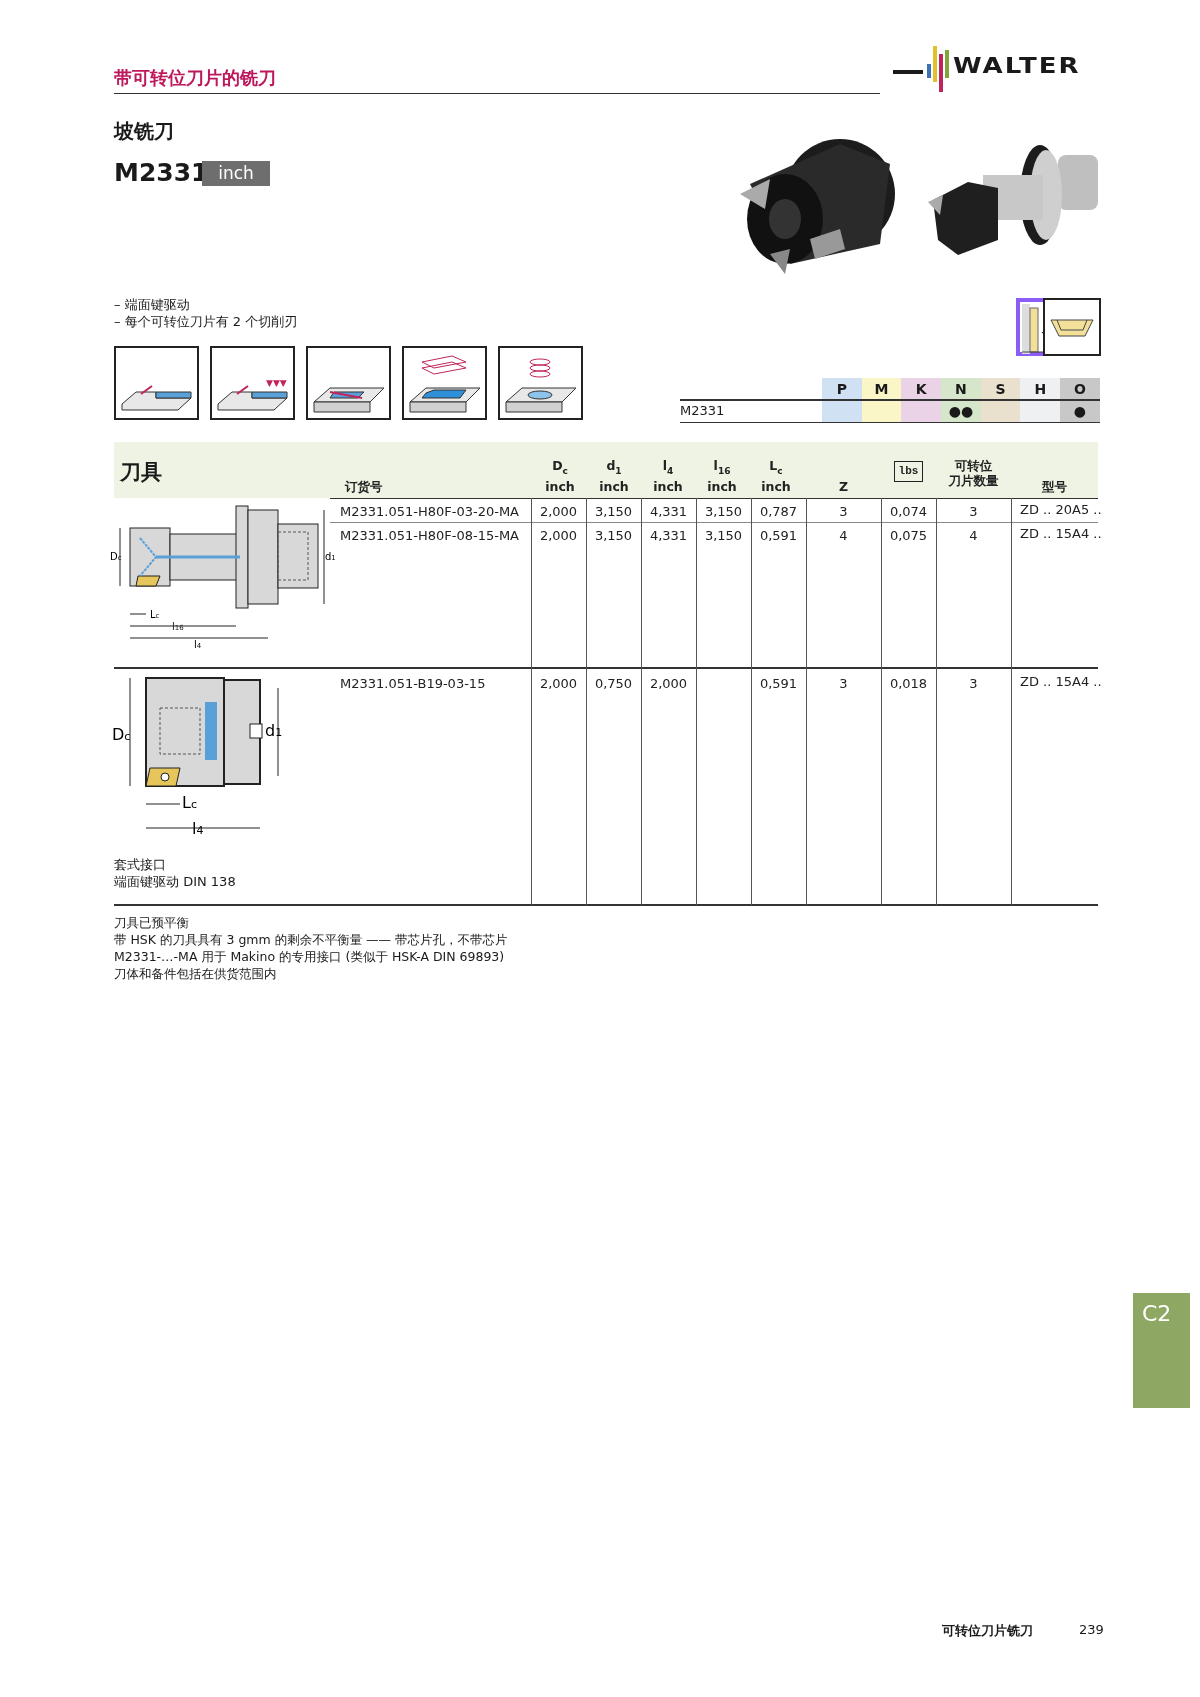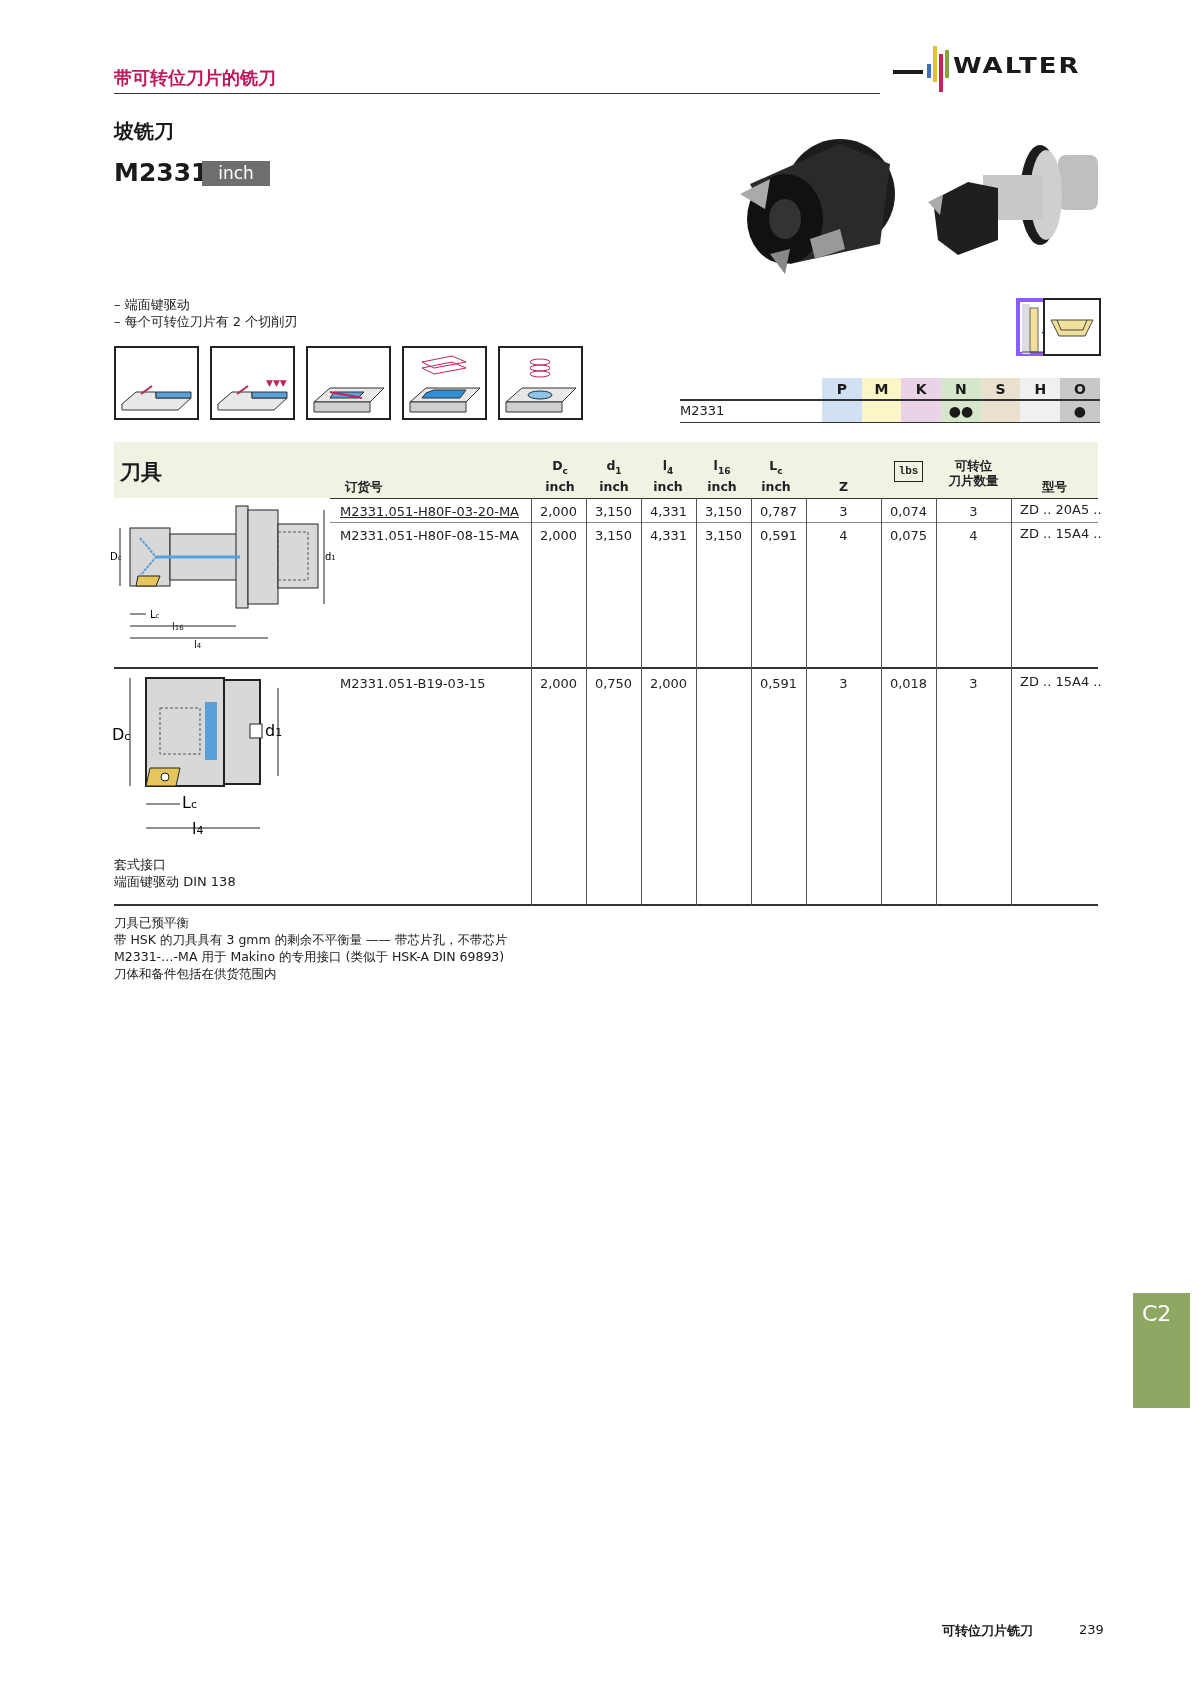--- a/index.html
+++ b/index.html
@@ -215,21 +215,21 @@
 <div class="vline" style="left:586px; top:498px; height:407px;"></div>
 <div class="vline" style="left:641px; top:498px; height:407px;"></div>
 <div class="vline" style="left:696px; top:498px; height:407px;"></div>
 <div class="vline" style="left:751px; top:498px; height:407px;"></div>
 <div class="vline" style="left:806px; top:498px; height:407px;"></div>
 <div class="vline" style="left:881px; top:498px; height:407px;"></div>
 <div class="vline" style="left:936px; top:498px; height:407px;"></div>
 <div class="vline" style="left:1011px; top:498px; height:407px;"></div>
 
 <div>
-  <div class="td left" style="left:340px; top:504px;text-decoration:underline;">M2331.051-H80F-03-20-MA</div>
+  <div class="td left" style="left:340px; top:504px;">M2331.051-H80F-03-20-MA</div>
   <div class="td" style="left:531px; width:55px; top:504px;">2,000</div>
   <div class="td" style="left:586px; width:55px; top:504px;">3,150</div>
   <div class="td" style="left:641px; width:55px; top:504px;">4,331</div>
   <div class="td" style="left:696px; width:55px; top:504px;">3,150</div>
   <div class="td" style="left:751px; width:55px; top:504px;">0,787</div>
   <div class="td" style="left:806px; width:75px; top:504px;">3</div>
   <div class="td" style="left:881px; width:55px; top:504px;">0,074</div>
   <div class="td" style="left:936px; width:75px; top:504px;">3</div>
   <div class="td left" style="left:1020px; top:502px;">ZD .. 20A5 ..</div>
 </div>

